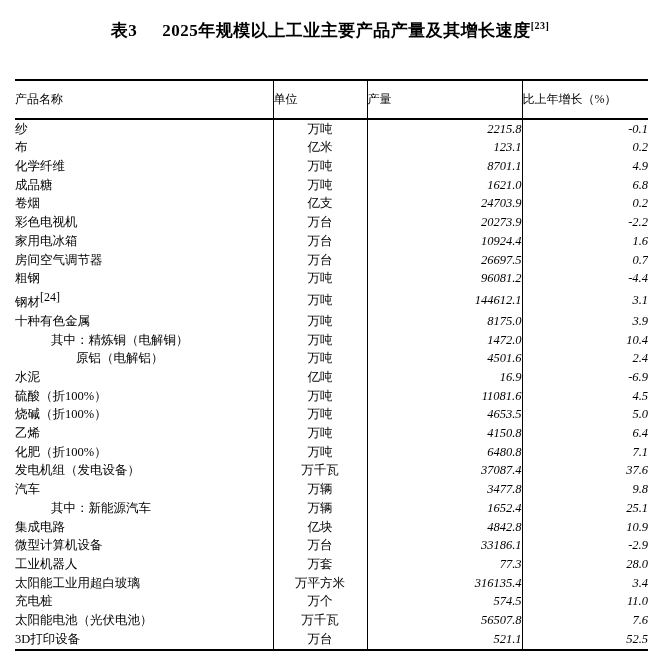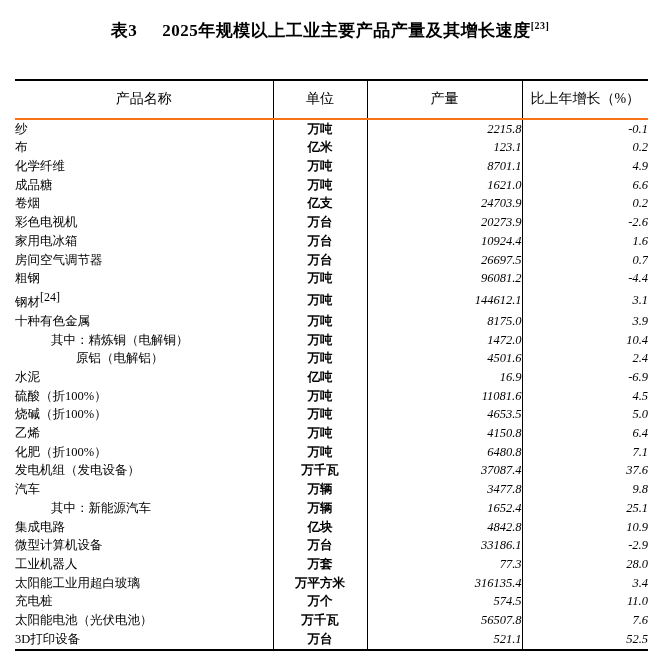--- a/index.html
+++ b/index.html
@@ -26,38 +26,38 @@
     table-layout: fixed;
     width: 633px;
     margin: 37px 0 0 15px;
     border-top: 2px solid #000;
     border-bottom: 2px solid #000;
     font-size: 12.5px;
   }
   table.products th {
     font-weight: normal;
     height: 37px;
-    text-align: center;
-    border-bottom: 2px solid #f97316;
+    text-align: left;
+    border-bottom: 2px solid #000000;
     padding: 0;
-    font-size: 14px;
+    font-size: 12px;
   }
   th.col-name, th.col-unit, th.col-output,
   td.c0, td.c1, td.c2 { border-right: 1px solid #000; }
   table.products td {
     height: 18.7px;
     line-height: 18.7px;
     padding: 0;
     white-space: nowrap;
     overflow: hidden;
   }
   td.c0 { text-align: left; padding-left: 6px; }
   td.c0.indent-1 { padding-left: 36px; }
   td.c0.indent-2 { padding-left: 61px; }
-  td.c1 { text-align: center; font-weight: bold; }
+  td.c1 { text-align: center; }
   td.c2, td.c3 { text-align: right; padding-right: 30px; font-style: italic; }
   td sup { font-size: 12px; }
 </style>
 </head>
 <body>
 
 <div class="page">
   <h1 class="title">
     <span class="prefix">表3</span><span>2025年规模以上工业主要产品产量及其增长速度</span><sup>[23]</sup>
   </h1>
@@ -93,33 +93,33 @@
         <tr>
           <td class="c0 indent-0"><span>化学纤维</span></td>
           <td class="c1">万吨</td>
           <td class="c2">8701.1</td>
           <td class="c3">4.9</td>
         </tr>
         <tr>
           <td class="c0 indent-0"><span>成品糖</span></td>
           <td class="c1">万吨</td>
           <td class="c2">1621.0</td>
-          <td class="c3">6.6</td>
+          <td class="c3">6.8</td>
         </tr>
         <tr>
           <td class="c0 indent-0"><span>卷烟</span></td>
           <td class="c1">亿支</td>
           <td class="c2">24703.9</td>
           <td class="c3">0.2</td>
         </tr>
         <tr>
           <td class="c0 indent-0"><span>彩色电视机</span></td>
           <td class="c1">万台</td>
           <td class="c2">20273.9</td>
-          <td class="c3">-2.6</td>
+          <td class="c3">-2.2</td>
         </tr>
         <tr>
           <td class="c0 indent-0"><span>家用电冰箱</span></td>
           <td class="c1">万台</td>
           <td class="c2">10924.4</td>
           <td class="c3">1.6</td>
         </tr>
         <tr>
           <td class="c0 indent-0"><span>房间空气调节器</span></td>
           <td class="c1">万台</td>

